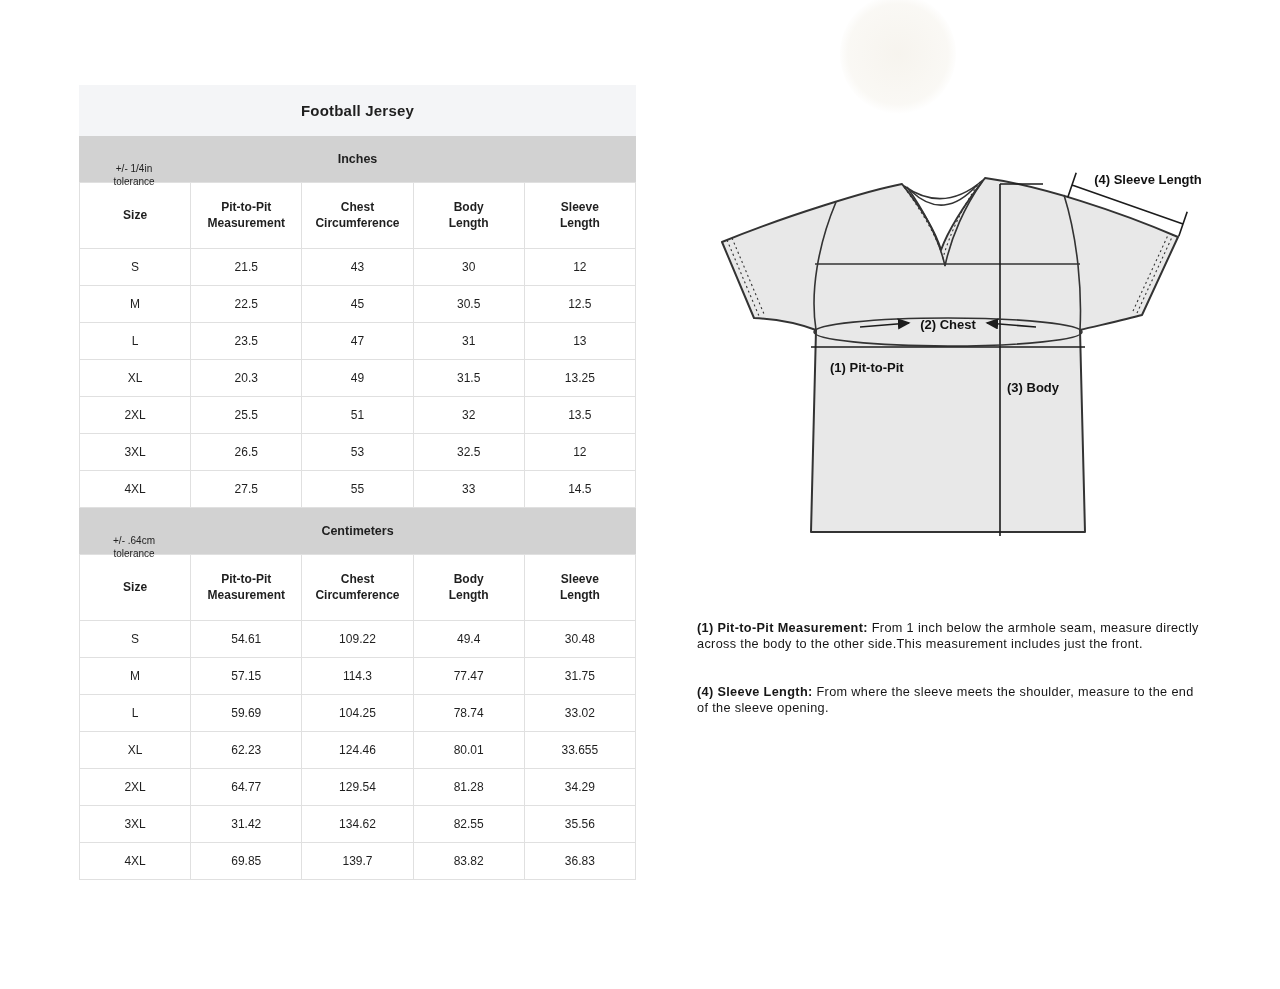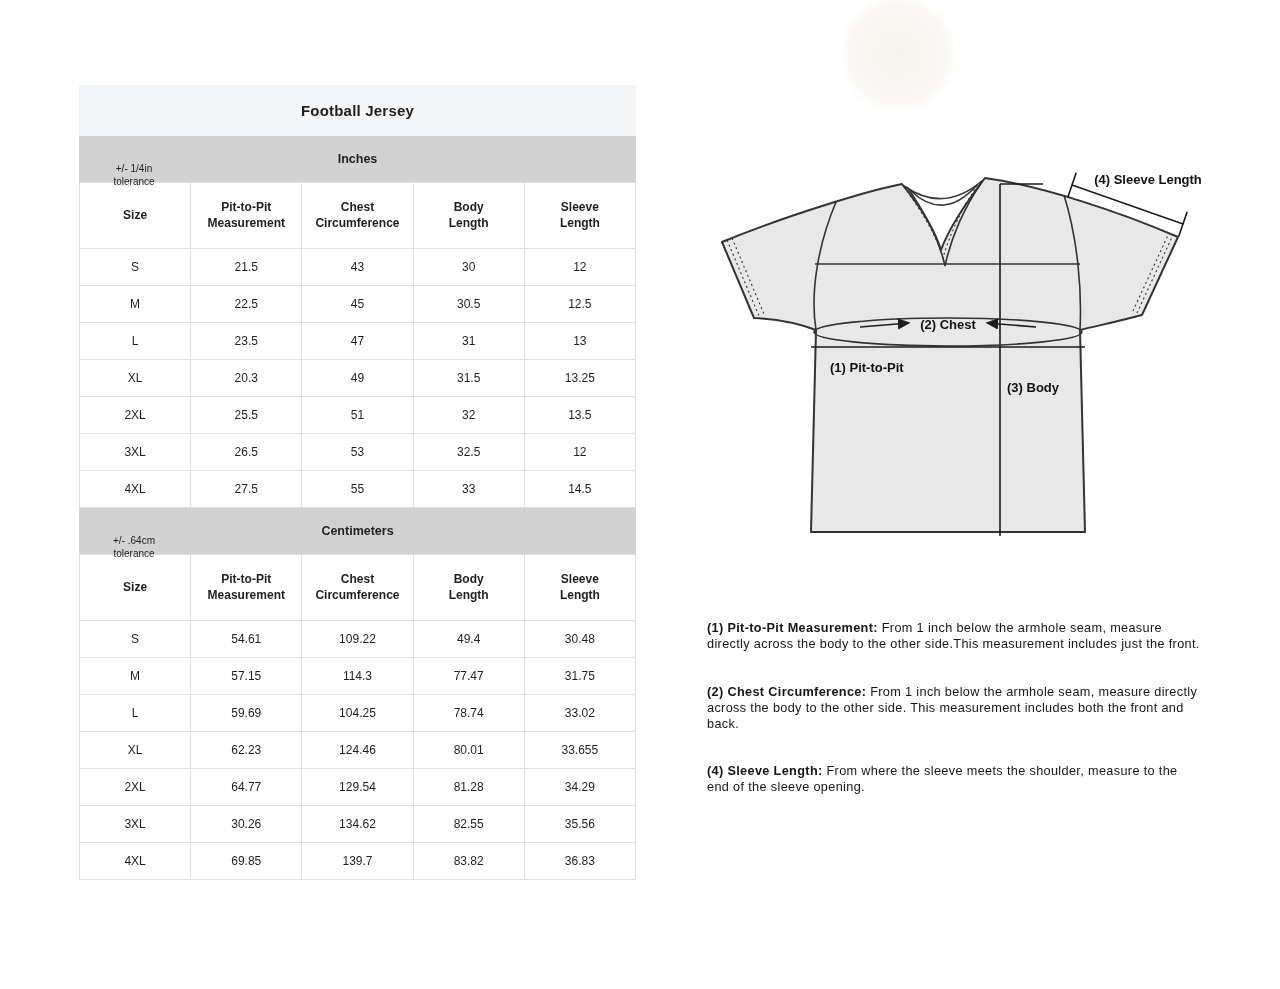--- a/index.html
+++ b/index.html
@@ -50,21 +50,21 @@
   
   .diagram{position:absolute;left:690px;top:140px;width:520px;height:430px;}
   .diagram .shape{fill:var(--jersey-fill);stroke:var(--jersey-stroke);stroke-width:2;stroke-linejoin:round;}
   .diagram .seam{fill:none;stroke:var(--jersey-stroke);stroke-width:1.6;}
   .diagram .stitch{fill:none;stroke:var(--jersey-stroke);stroke-width:1.1;stroke-dasharray:2 3;}
   .diagram .dim{fill:none;stroke:#1c1c1c;stroke-width:1.6;}
   .diagram text{font-family:"Liberation Sans",sans-serif;font-size:13px;font-weight:bold;fill:#111;}
   
   .notes{position:absolute;left:697px;top:621px;width:503px;}
   .notes p{
-    margin:0 0 32px 10px;font-size:12.7px;line-height:1.25;letter-spacing:.35px;color:#161616;
+    margin:0 0 32px 0;font-size:12.7px;line-height:1.25;letter-spacing:.35px;color:#161616;
   }
   .notes .lead{font-weight:bold;}
 </style>
 </head>
 <body>
 
 <div class="watermark"></div>
 
 <div class="chart-card">
   <div class="card-title">Football Jersey</div>
@@ -191,21 +191,21 @@
         </tr>
         <tr>
           <td>2XL</td>
           <td>64.77</td>
           <td>129.54</td>
           <td>81.28</td>
           <td>34.29</td>
         </tr>
         <tr>
           <td>3XL</td>
-          <td>30.26</td>
+          <td>31.42</td>
           <td>134.62</td>
           <td>82.55</td>
           <td>35.56</td>
         </tr>
         <tr>
           <td>4XL</td>
           <td>69.85</td>
           <td>139.7</td>
           <td>83.82</td>
           <td>36.83</td>
@@ -261,15 +261,14 @@
   <path class="dim" d="M 382,45 L 493,84 M 386.2,32.7 L 377.8,57.3 M 497.2,71.7 L 488.8,96.3"></path>
 
   <text x="140" y="232" text-anchor="start">(1) Pit-to-Pit</text>
   <text x="258" y="189" text-anchor="middle">(2) Chest</text>
   <text x="317" y="252" text-anchor="start">(3) Body</text>
   <text x="458" y="44" text-anchor="middle">(4) Sleeve Length</text>
 </svg>
 
 <div class="notes">
   <p><span class="lead">(1) Pit-to-Pit Measurement:</span><span> From 1 inch below the armhole seam, measure directly across the body to the other side.This measurement includes just the front.</span></p>
-  <p><span class="lead">(2) Chest Circumference:</span><span> From 1 inch below the armhole seam, measure directly across the body to the other side. This measurement includes both the front and back.</span></p>
   <p><span class="lead">(4) Sleeve Length:</span><span> From where the sleeve meets the shoulder, measure to the end of the sleeve opening.</span></p>
 </div>
 
 </body></html>

